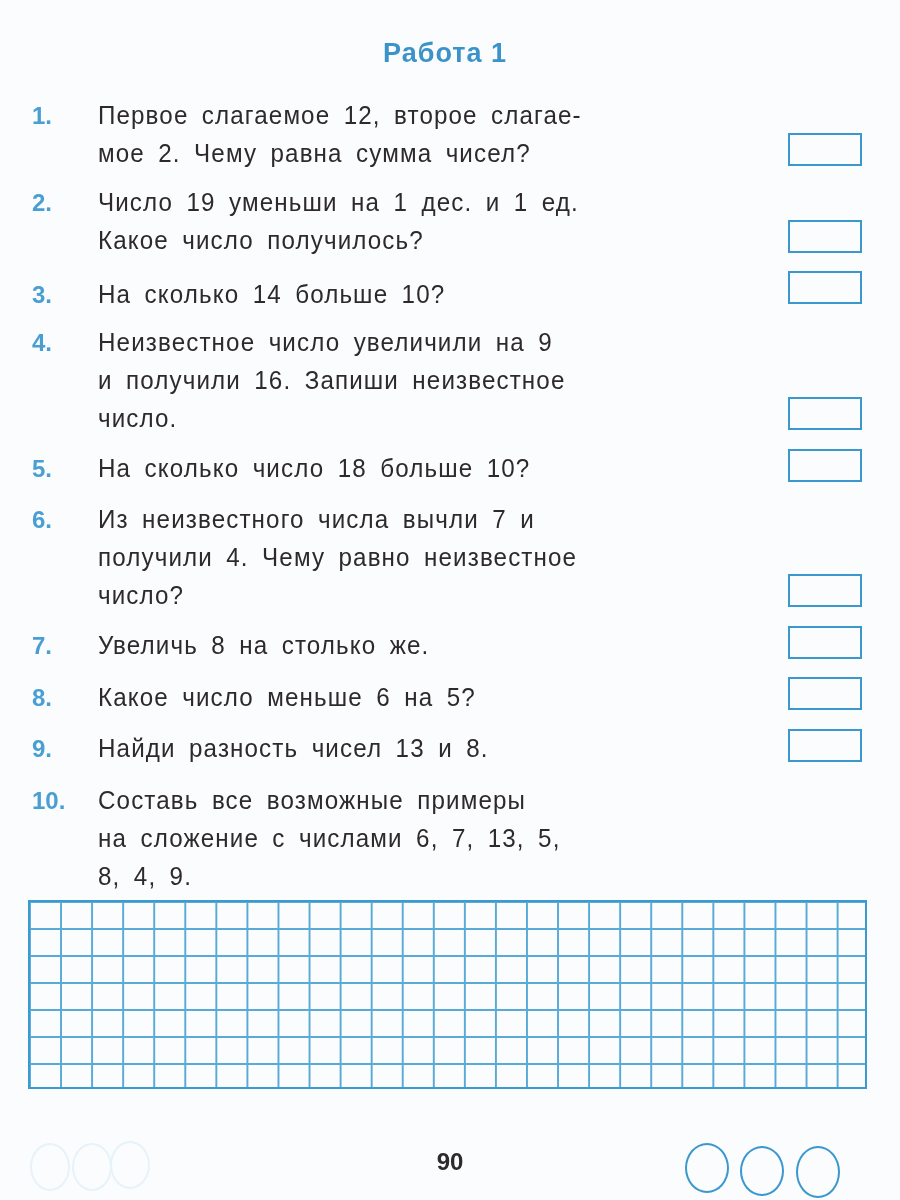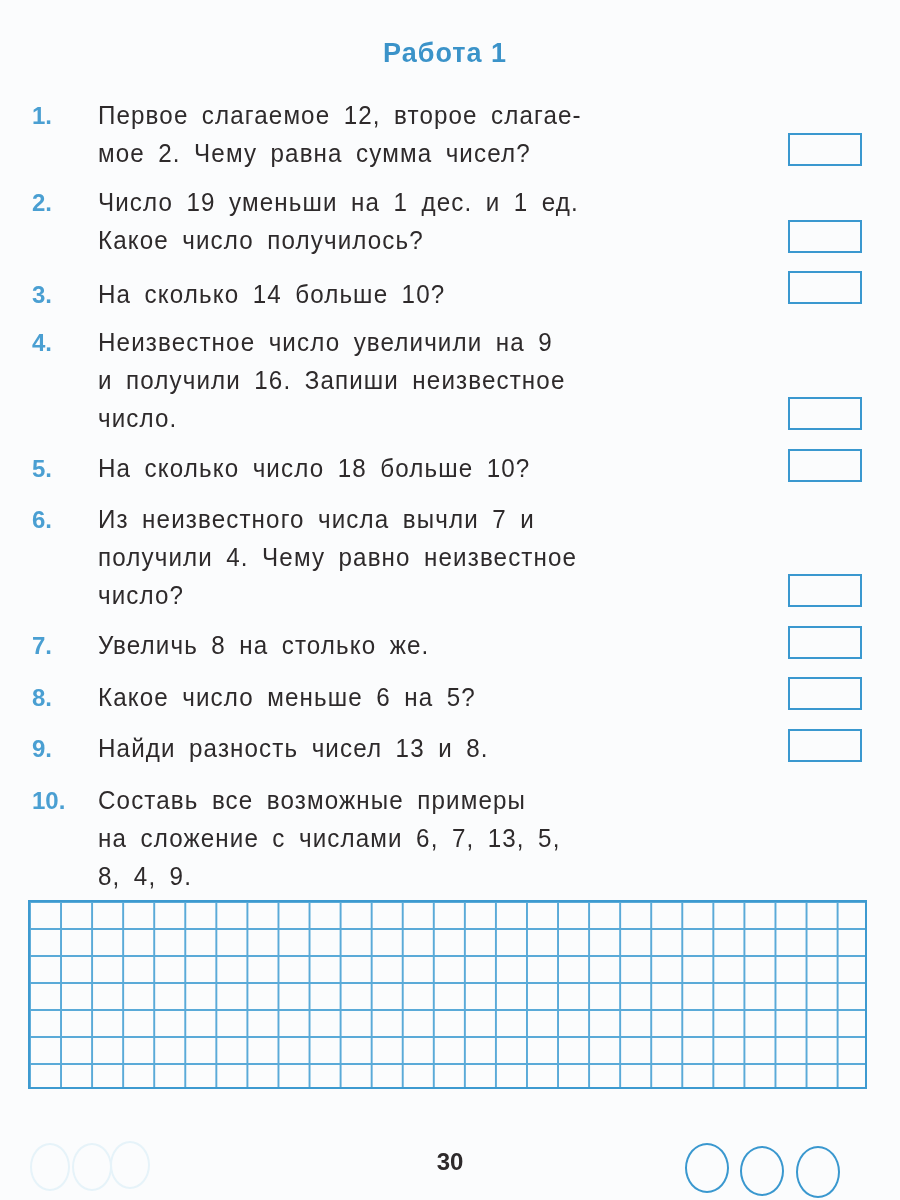--- a/index.html
+++ b/index.html
@@ -116,17 +116,17 @@
   <span class="line" style="top:38px;">на сложение с числами 6, 7, 13, 5,</span>
   <span class="line" style="top:76px;">8, 4, 9.</span>
 </div>
 
 <div class="grid"></div>
 
 <div class="circle ghost" style="left:30px; top:1143px;"></div>
 <div class="circle ghost" style="left:72px; top:1143px;"></div>
 <div class="circle ghost" style="left:110px; top:1141px;"></div>
 
-<div class="page-number">30</div>
+<div class="page-number">90</div>
 
 <div class="circle" style="left:685px; top:1143px; width:44px; height:50px;"></div>
 <div class="circle" style="left:740px; top:1146px; width:44px; height:50px;"></div>
 <div class="circle" style="left:796px; top:1146px; width:44px; height:52px;"></div>
 
 </body></html>

